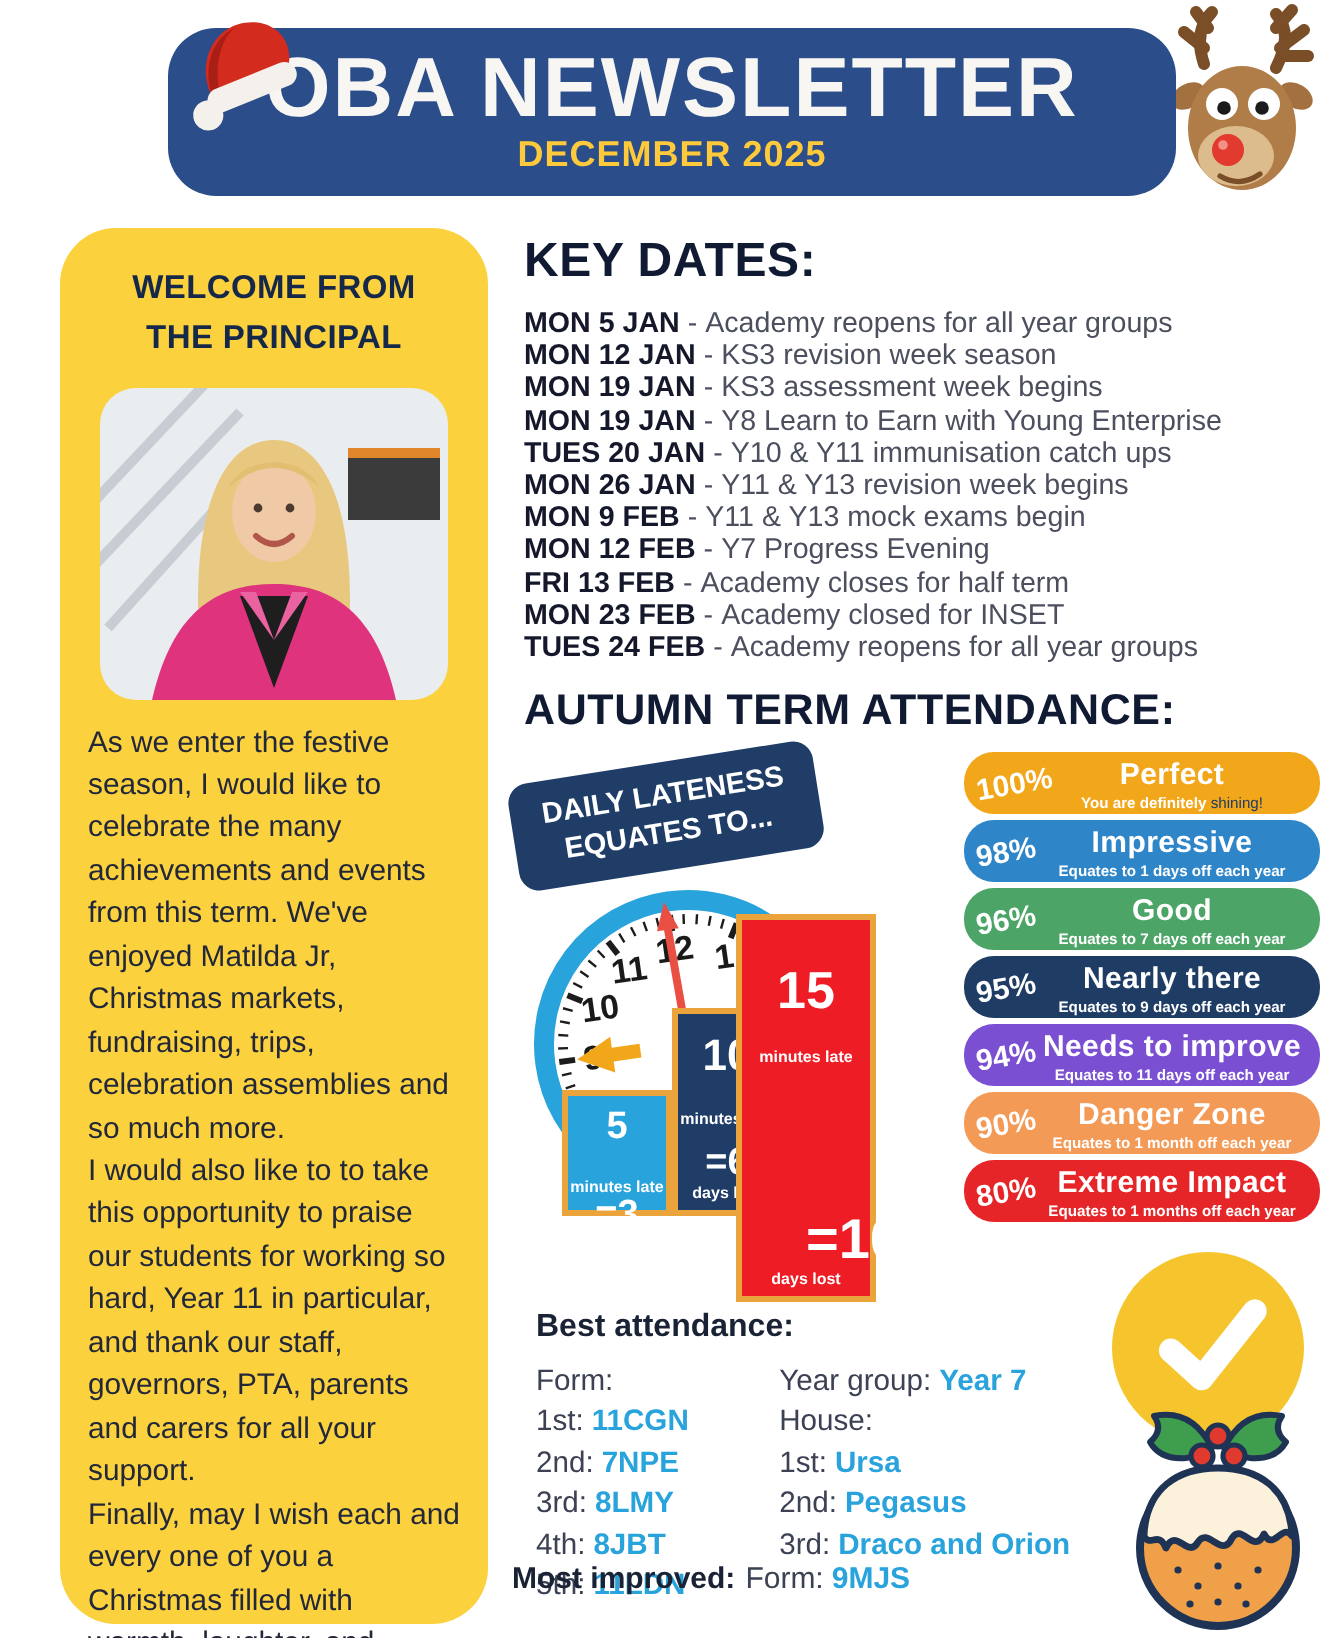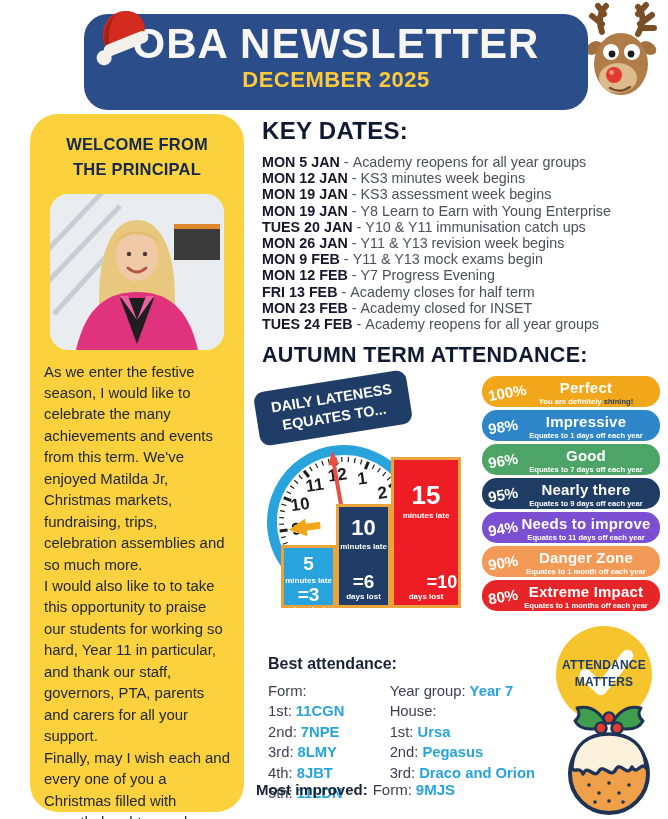--- a/index.html
+++ b/index.html
@@ -1,22 +1,22 @@
 <!DOCTYPE html>
 <html><head>
 <meta charset="utf-8">
 <style>
   * { margin:0; padding:0; box-sizing:border-box; }
   html,body { width:668px; height:819px; background:#ffffff; font-family:"Liberation Sans", sans-serif; overflow:hidden; position:relative; }
   .abs { position:absolute; }
 
   
-  #banner { left:84px; top:14px; width:504px; height:96px; background:#2B4D8A; border-radius:24px; z-index:2; text-align:center; }
+  #banner { left:84px; top:14px; width:504px; height:84px; background:#2B4D8A; border-radius:24px; z-index:2; text-align:center; }
   #banner-title { font-size:42px; font-weight:800; color:#F7F6F2; letter-spacing:1px; margin-top:9px; line-height:1; }
-  #banner-sub { font-size:22px; font-weight:800; color:#FFC93C; letter-spacing:0.5px; margin-top:2px; }
+  #banner-sub { font-size:18px; font-weight:800; color:#FFC93C; letter-spacing:0.5px; margin-top:2px; }
   #santa-hat { left:6px; top:-10px; width:66px; height:64px; }
   #reindeer { left:580px; top:2px; width:88px; height:104px; z-index:1; }
 
   
   #panel { left:30px; top:114px; width:214px; height:698px; background:#FBD13D; border-radius:28px; z-index:1; padding:18px 14px 14px 14px; }
   #panel-heading { font-size:16.5px; font-weight:800; color:#16284A; text-align:center; line-height:1.5; letter-spacing:0.2px; }
   #photo { width:174px; height:156px; margin:12px auto 0 auto; border-radius:18px; overflow:hidden; display:block; }
   #welcome-body { margin-top:12px; font-size:14.9px; line-height:1.44; color:#22283A; }
   #welcome-body p { margin:0; }
 
@@ -29,36 +29,36 @@
 
   
   #att-heading { left:262px; top:343px; font-size:21.5px; font-weight:800; color:#101A33; letter-spacing:0.3px; z-index:1; }
 
   #lateness-banner { left:256px; top:381px; width:154px; background:#1F3D66; border-radius:10px; transform:rotate(-9deg); color:#fff; font-weight:800; font-size:14.5px; line-height:1.3; text-align:center; padding:8px 6px; z-index:5; }
   #clock-svg { left:262px; top:418px; width:172px; height:200px; z-index:2; }
 
   .late-bar { border:3px solid #EBA33B; color:#fff; text-align:center; display:flex; flex-direction:column; z-index:4; }
   #bar-5  { left:281px; top:545px; width:55px; height:63px; }
   #bar-10 { left:336px; top:504px; width:55px; height:104px; }
-  #bar-15 { left:391px; top:457px; width:70px; height:151px; }
+  #bar-15 { left:368px; top:457px; width:70px; height:194px; }
   .bar-min { font-weight:800; line-height:1; margin-top:6px; }
   #bar-5 .bar-min { font-size:19px; } #bar-10 .bar-min { font-size:22px; margin-top:10px; } #bar-15 .bar-min { font-size:26px; margin-top:22px; }
-  .bar-minlabel { font-size:8px; font-weight:700; margin-top:3px; }
+  .bar-minlabel { font-size:8px; font-weight:700; margin-top:16px; }
   .bar-spacer { flex:1; }
   .bar-days { font-size:19px; font-weight:800; line-height:1; }
-  #bar-15 .bar-days { font-size:18px;margin-left:32px; }
+  #bar-15 .bar-days { font-size:28px;margin-left:32px; }
   .bar-dayslabel { font-size:8px; font-weight:700; margin:1px 0 4px 0; }
 
   
   #ladder { left:482px; top:376px; width:178px; z-index:1; }
   .lrow { position:relative; height:31px; border-radius:15px; margin-bottom:3px; color:#fff; overflow:visible; }
   .lrow .pct { position:absolute; left:6px; top:8px; transform:rotate(-10deg); font-weight:800; font-size:15px; }
   .lrow .ltitle { text-align:center; padding-left:30px; font-size:15px; font-weight:800; line-height:1; padding-top:4px; letter-spacing:0.2px; }
   .lrow .lsub { text-align:center; padding-left:30px; font-size:7.6px; font-weight:700; margin-top:2px; }
-  .lrow .lsub .hl { color:#1F3D66; font-weight:700; }
+  .lrow .lsub .hl { color:#1F3D66; font-weight:400; }
 
   
   #best { left:268px; top:655px; width:300px; font-size:14.8px; color:#3C4254; z-index:1; }
   #best-heading { font-size:16px; font-weight:800; color:#1A2236; margin-bottom:8px; }
   #best-cols { display:flex; }
   #best-col1 { width:150px; }
   #best-col2 { width:220px; }
   .best-line { line-height:20.4px; white-space:nowrap; }
   .val { color:#29A3DC; font-weight:800; margin-left:4px; }
   #most-improved { left:256px; top:781px; font-size:15px; color:#3C4254; z-index:1; white-space:nowrap; }
@@ -140,21 +140,21 @@
     <p>I would also like to to take this opportunity to praise our students for working so hard, Year 11 in particular, and thank our staff, governors, PTA, parents and carers for all your support.</p>
     <p>Finally, may I wish each and every one of you a Christmas filled with warmth, laughter, and quality time with loved ones. I look forward to an even more fulfilling and successful new year.</p>
   </div>
 
 </div>
 
 <div class="abs" id="keydates">
   <div id="keydates-heading">KEY DATES:</div>
   <div id="keydates-list">
       <div class="kd-row"><span class="kd-date">MON 5 JAN</span><span class="kd-sep">-</span><span class="kd-event">Academy reopens for all year groups</span></div>
-      <div class="kd-row"><span class="kd-date">MON 12 JAN</span><span class="kd-sep">-</span><span class="kd-event">KS3 minutes week begins</span></div>
+      <div class="kd-row"><span class="kd-date">MON 12 JAN</span><span class="kd-sep">-</span><span class="kd-event">KS3 revision week season</span></div>
       <div class="kd-row"><span class="kd-date">MON 19 JAN</span><span class="kd-sep">-</span><span class="kd-event">KS3 assessment week begins</span></div>
       <div class="kd-row"><span class="kd-date">MON 19 JAN</span><span class="kd-sep">-</span><span class="kd-event">Y8 Learn to Earn with Young Enterprise</span></div>
       <div class="kd-row"><span class="kd-date">TUES 20 JAN</span><span class="kd-sep">-</span><span class="kd-event">Y10 &amp; Y11 immunisation catch ups</span></div>
       <div class="kd-row"><span class="kd-date">MON 26 JAN</span><span class="kd-sep">-</span><span class="kd-event">Y11 &amp; Y13 revision week begins</span></div>
       <div class="kd-row"><span class="kd-date">MON 9 FEB</span><span class="kd-sep">-</span><span class="kd-event">Y11 &amp; Y13 mock exams begin</span></div>
       <div class="kd-row"><span class="kd-date">MON 12 FEB</span><span class="kd-sep">-</span><span class="kd-event">Y7 Progress Evening</span></div>
       <div class="kd-row"><span class="kd-date">FRI 13 FEB</span><span class="kd-sep">-</span><span class="kd-event">Academy closes for half term</span></div>
       <div class="kd-row"><span class="kd-date">MON 23 FEB</span><span class="kd-sep">-</span><span class="kd-event">Academy closed for INSET</span></div>
       <div class="kd-row"><span class="kd-date">TUES 24 FEB</span><span class="kd-sep">-</span><span class="kd-event">Academy reopens for all year groups</span></div>
     </div>
@@ -330,24 +330,20 @@
   </div>
 </div>
 <div class="abs" id="most-improved">
   <span class="mi-label">Most improved:</span><span>Form:</span><span class="val">9MJS</span>
 </div>
 
 <div class="abs" id="badge">
   <svg id="badge-check" viewBox="0 0 100 100">
     <path d="M22 56 L 44 76 L 82 28" stroke="#FFFFFF" stroke-width="17" fill="none" stroke-linecap="round" stroke-linejoin="round"></path>
   </svg>
-  <div id="badge-text">
-    <div>ATTENDANCE</div>
-    <div>MATTERS</div>
-  </div>
 </div>
 
 <svg class="abs" id="pudding" viewBox="0 0 114 130">
   <circle cx="57" cy="86" r="39" fill="#EFA049" stroke="#1F3355" stroke-width="4"></circle>
   <path d="M20 80 C 21 56 37 46 57 46 C 77 46 93 56 94 80 C 89 73 85 88 80 79 C 75 90 69 73 64 81 C 59 92 52 75 47 83 C 42 92 36 75 31 86 C 27 77 23 86 20 80 Z" fill="#FCF2DC" stroke="#1F3355" stroke-width="3.4" stroke-linejoin="round"></path>
   <g fill="#1F3355">
     <circle cx="37" cy="97" r="1.8"></circle>
       <circle cx="47" cy="105" r="1.8"></circle>
       <circle cx="57" cy="95" r="1.8"></circle>
     <circle cx="67" cy="105" r="1.8"></circle>

